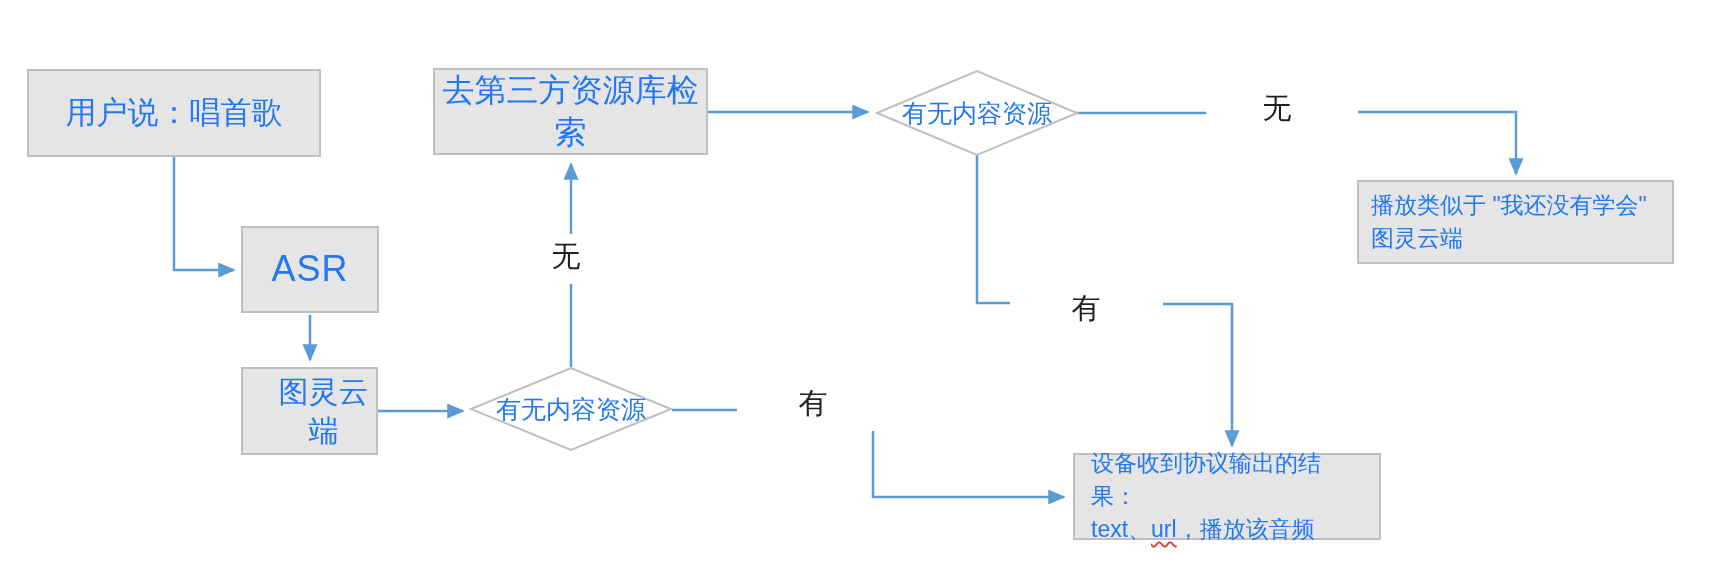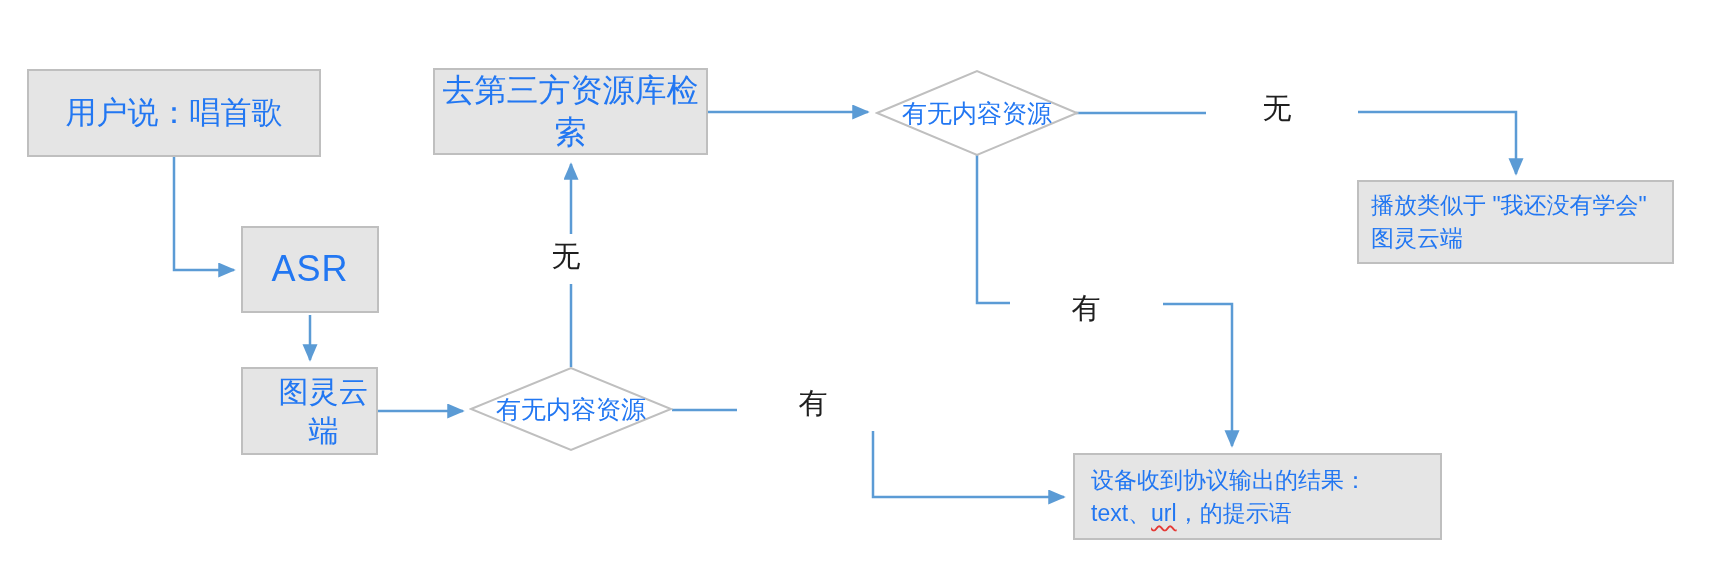--- a/index.html
+++ b/index.html
@@ -97,24 +97,24 @@
     <span>去第三方资源库检索</span>
   </div>
 
   <div class="node left-align fs23" style="left:1357px;top:180px;width:317px;height:84px;padding:0 12px;">
     <div>
       <div>播放类似于 "我还没有学会"</div>
       <div>图灵云端</div>
     </div>
   </div>
 
-  <div class="node left-align fs23" style="left:1073px;top:453px;width:369px;height:87px;padding:6px 16px;">
+  <div class="node left-align fs23" style="left:1073px;top:453px;width:308px;height:87px;padding:6px 16px;">
     <div>
       <div>设备收到协议输出的结果：</div>
-      <div><span>text、</span><span class="squiggle">url</span><span>，的提示语</span></div>
+      <div><span>text、</span><span class="squiggle">url</span><span>，播放该音频</span></div>
     </div>
   </div>
 
   <div class="diamond" style="left:469px;top:366px;width:204px;height:86px;">
     <svg width="204" height="86" viewBox="0 0 204 86">
       <polygon points="2,43 102,2 202,43 102,84" fill="#ffffff" stroke="#bfbfbf" stroke-width="2"></polygon>
     </svg>
     <div class="dtext">
       <span>有无内</span>
       <span>容资源</span>

